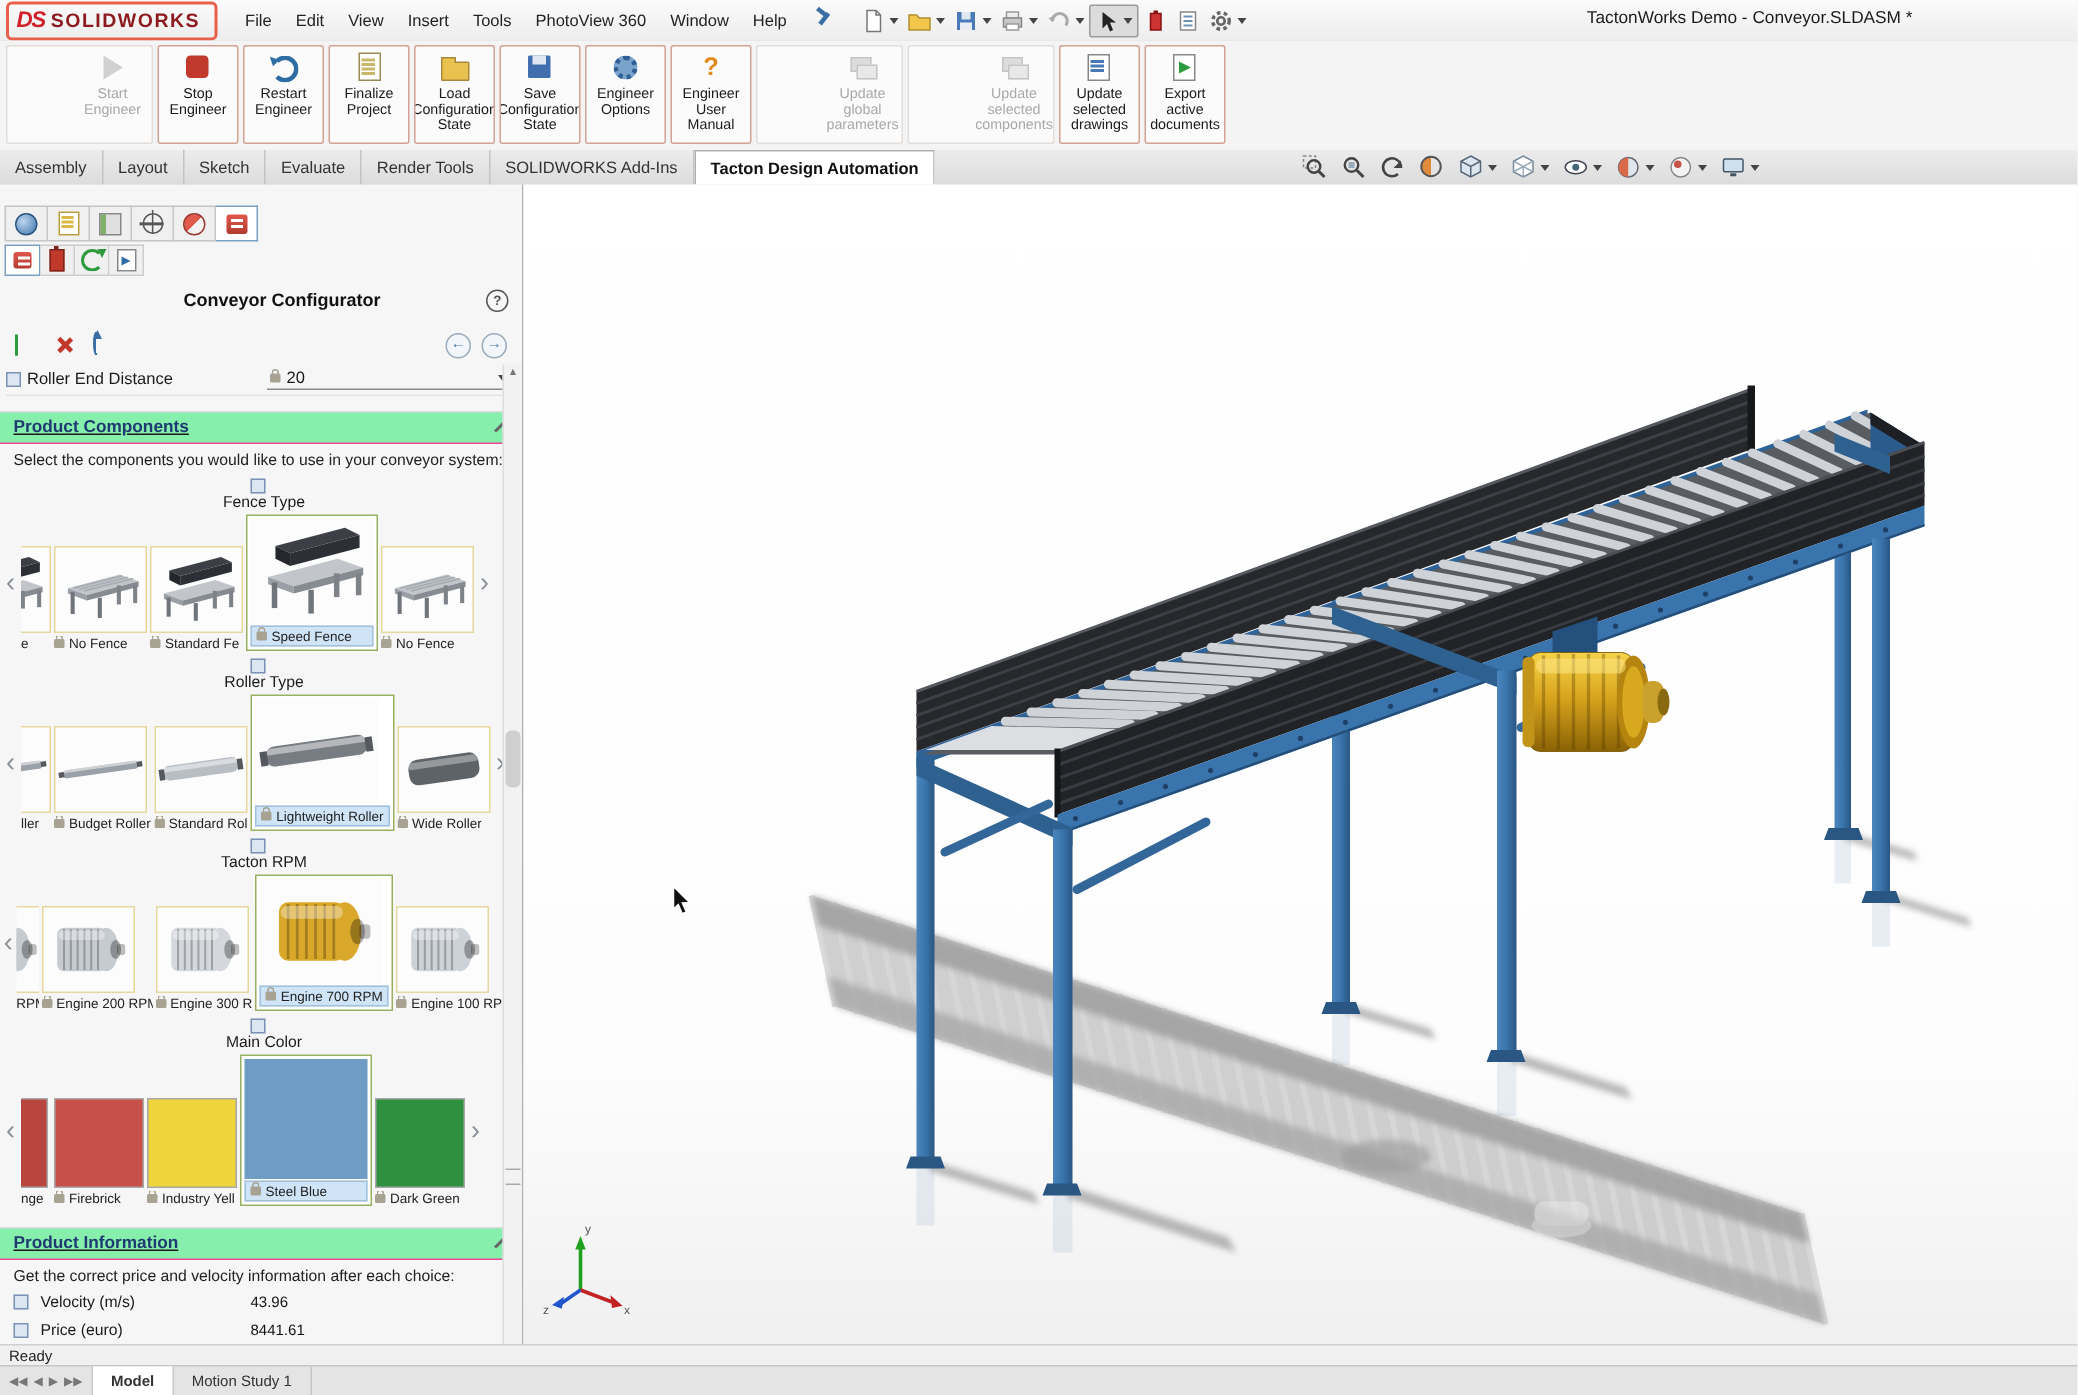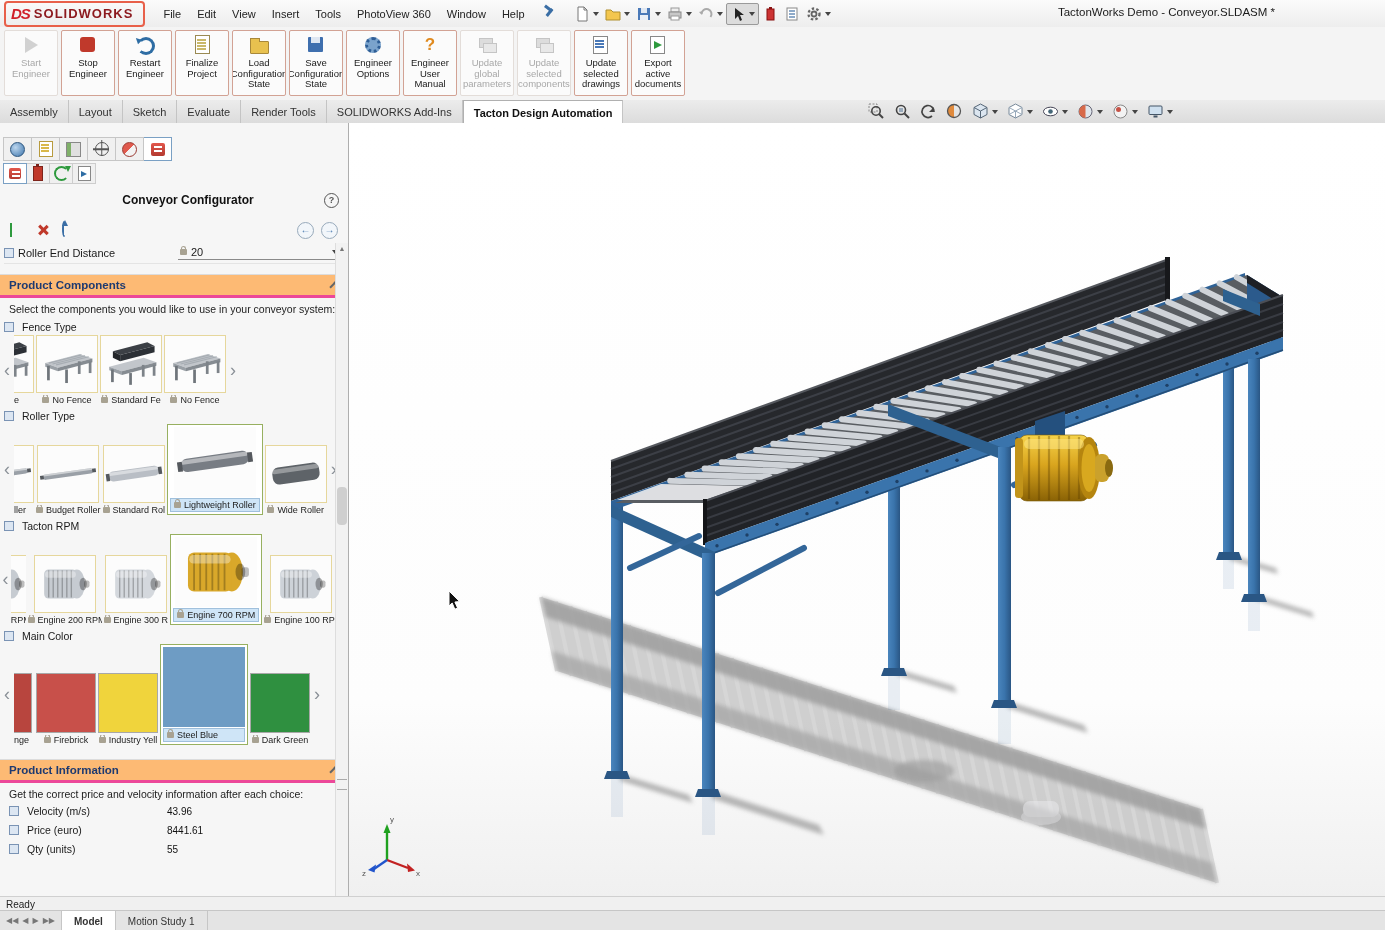--- a/index.html
+++ b/index.html
@@ -25,21 +25,21 @@
   .caret{width:0;height:0;border-left:3px solid transparent;border-right:3px solid transparent;
          border-top:4px solid #444;margin-left:3px;}
   .win-title{position:absolute;right:110px;top:6px;font-size:11.5px;color:#1a1a1a;}
 
   
   .ribbon{position:absolute;top:27px;left:0;right:0;height:73px;background:#f4f4f4;border-bottom:1px solid #d5d5d5;
           display:flex;align-items:flex-start;padding:3px 0 0 4px;gap:3px;}
   .rbtn{width:52px;height:64px;border:1px solid #d2a294;background:#fbfbfb;border-radius:2px;
         display:flex;flex-direction:column;align-items:center;text-align:center;cursor:pointer;overflow:hidden;}
   .rbtn .rlbl{font-size:9.5px;line-height:1.12;color:#1a1a1a;margin-top:1px;}
-  .rbtn.disabled{border-color:#e3ddd9;cursor:default;}
+  .rbtn.disabled{border-color:#e3ddd9;cursor:default;padding-left:44px;}
   .rbtn.disabled .rlbl{color:#a8a8a8;}
   .rbtn.disabled .ric{filter:grayscale(1);opacity:.55;}
   .ric{width:22px;height:22px;margin:3px auto 1px;position:relative;flex:none;}
   .ric-start::before{content:"";position:absolute;left:5px;top:3px;border-left:13px solid #b0b0b0;
         border-top:8px solid transparent;border-bottom:8px solid transparent;}
   .ric-stop::before{content:"";position:absolute;left:3px;top:3px;width:15px;height:15px;background:#c0392b;border-radius:3px;}
   .circ{position:absolute;left:3px;top:3px;width:12px;height:12px;border:3px solid #2e6da4;border-radius:50%;border-left-color:transparent;}
   .circ::after{content:"";position:absolute;left:-5px;top:-3px;border-top:3px solid transparent;border-bottom:3px solid transparent;border-right:6px solid #2e6da4;transform:rotate(45deg);}
   .page{position:absolute;left:4px;top:1px;width:13px;height:17px;background:#fff;border:1px solid #9a8a52;}
   .page::before{content:"";position:absolute;left:1px;top:3px;width:9px;height:1.5px;background:#c9b86a;box-shadow:0 3px 0 #c9b86a,0 6px 0 #c9b86a,0 9px 0 #c9b86a;}
@@ -118,32 +118,32 @@
 
   .param-row{display:flex;align-items:center;margin:8px 8px 0 4px;padding-bottom:3px;border-bottom:1px solid #e4e4e4;}
   .chip{width:8px;height:8px;background:#dce6f2;border:1px solid #7a93b4;flex:none;margin-right:4px;}
   .param-label{font-size:11px;}
   .param-control{margin-left:auto;width:158px;display:flex;align-items:center;border-bottom:1px solid #8a8a8a;padding:0 2px 1px 2px;cursor:pointer;}
   .param-value{margin-left:4px;font-size:11px;}
   .param-control .caret{margin-left:auto;}
   .lock{display:inline-block;width:7px;height:6px;background:#a8a292;border-radius:1px;position:relative;flex:none;}
   .lock::before{content:"";position:absolute;left:1px;top:-3.5px;width:3px;height:3px;border:1.5px solid #a8a292;border-bottom:none;border-radius:3px 3px 0 0;}
 
-  .section-header{display:flex;align-items:center;margin-top:10px;padding:4px 9px;background:#fdba74;
-                  border-top:1px solid #dcdcdc;border-bottom:3px solid #ec4899;cursor:pointer;}
+  .section-header{display:flex;align-items:center;margin-top:10px;padding:4px 9px;background:#86efac;
+                  border-top:1px solid #dcdcdc;border-bottom:1px solid #ec4899;cursor:pointer;text-decoration:underline;}
   .section-title{font-weight:bold;font-size:11.5px;color:#1e3a70;}
   .chev-up{margin-left:auto;width:6px;height:6px;border-left:2px solid #666;border-top:2px solid #666;transform:rotate(45deg);margin-top:3px;}
   .section-sub{padding:5px 9px 1px;font-size:10.5px;color:#222;}
 
   .group{margin-top:5px;}
-  .group-head{display:flex;align-items:center;padding:0 4px;margin-bottom:2px;}
+  .group-head{display:flex;align-items:center;padding:0 4px;margin-bottom:2px;flex-direction:column;}
   .group-label{font-size:10.5px;color:#1a1a1a;margin-left:4px;}
   .carousel{display:flex;align-items:flex-end;padding-left:1px;}
   .car-arrow{width:12px;text-align:center;font-size:18px;color:#8a9097;cursor:pointer;align-self:center;user-select:none;}
-  .car-item{display:flex;flex-direction:column;align-items:center;margin:0 1px;cursor:pointer;}
+  .car-item{display:flex;flex-direction:column;align-items:flex-start;margin:0 1px;cursor:pointer;}
   .thumb{width:60px;height:56px;border:1px solid #e6d79c;background:#fcfcfc;display:flex;align-items:center;justify-content:center;overflow:hidden;}
   .thumb svg{width:58px;height:52px;}
   .car-label{font-size:9px;color:#222;display:flex;align-items:center;gap:3px;margin-top:2px;white-space:nowrap;max-width:74px;overflow:hidden;}
   .car-item.partial{width:20px;overflow:hidden;align-items:flex-start;}
   .car-item.partial .thumb{margin-left:-42px;flex:none;}
   .car-item.selected{border:1px solid #97b060;background:#fff;padding:2px;}
   .car-item.selected .thumb{width:82px;height:70px;border:none;}
   .car-item.selected .thumb svg{width:78px;height:66px;}
   .car-item.selected .car-label{background:#cfe5f7;border:1px solid #a0c0dc;width:100%;justify-content:flex-start;
                                 padding:1px 3px;margin-top:1px;box-sizing:border-box;max-width:none;}
@@ -553,20 +553,31 @@
             <span class="thumb">
                 <svg>
                   <use href="#sym-fence"></use>
                 </svg>
               </span>
             <span class="car-label">
                 <span class="lock"></span>
                 <span>Standard Fe</span>
               </span>
           </div>
+          <div class="car-item selected">
+            <span class="thumb">
+                <svg>
+                  <use href="#sym-fence"></use>
+                </svg>
+              </span>
+            <span class="car-label">
+                <span class="lock"></span>
+                <span>Speed Fence</span>
+              </span>
+          </div>
           <div class="car-item">
             <span class="thumb">
                 <svg>
                   <use href="#sym-nofence"></use>
                 </svg>
               </span>
             <span class="car-label">
                 <span class="lock"></span>
                 <span>No Fence</span>
               </span>

